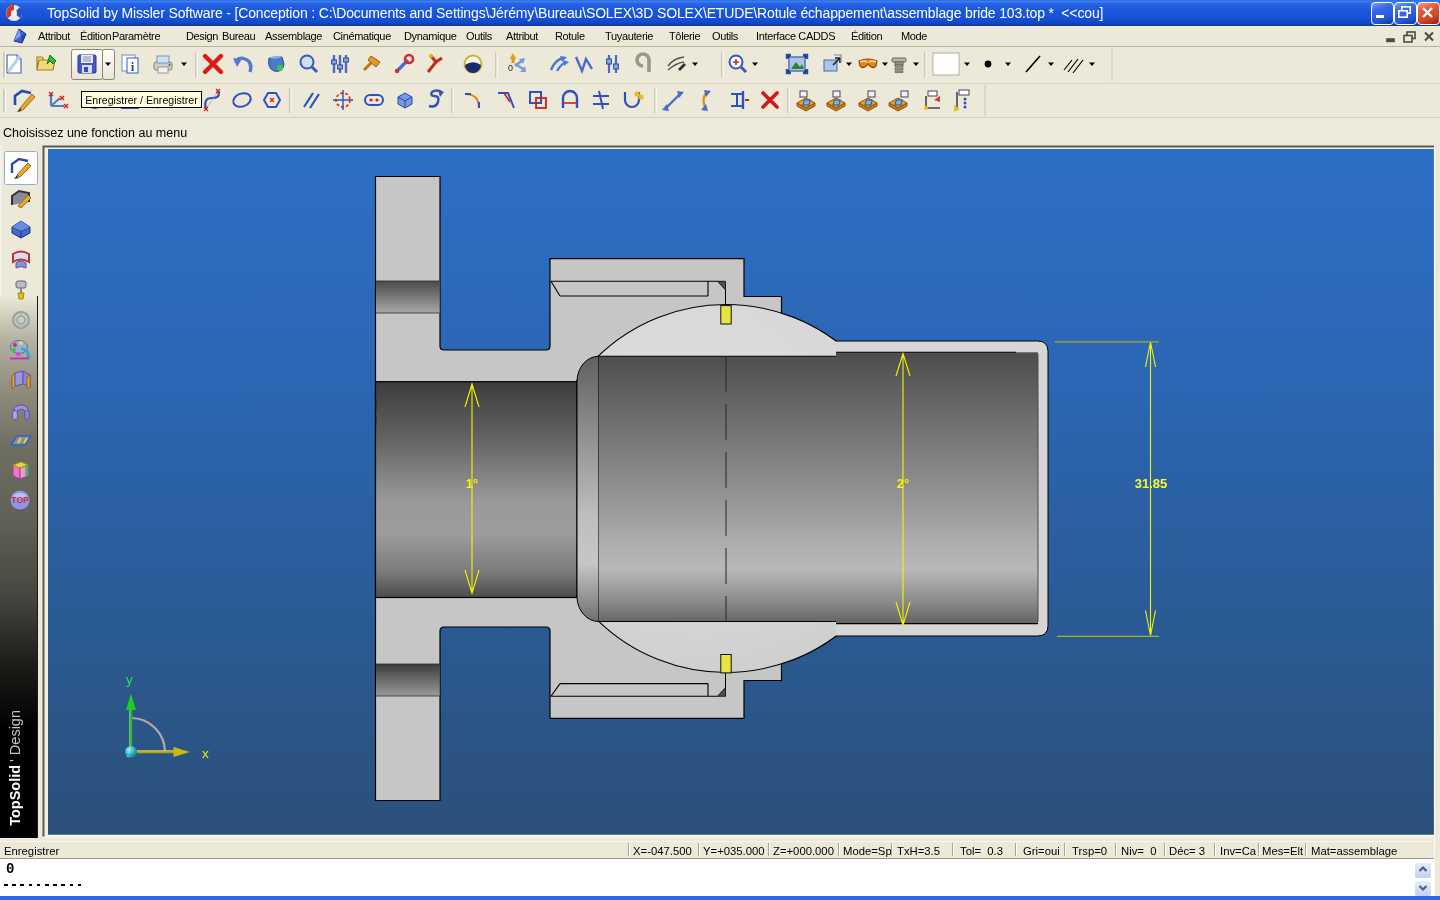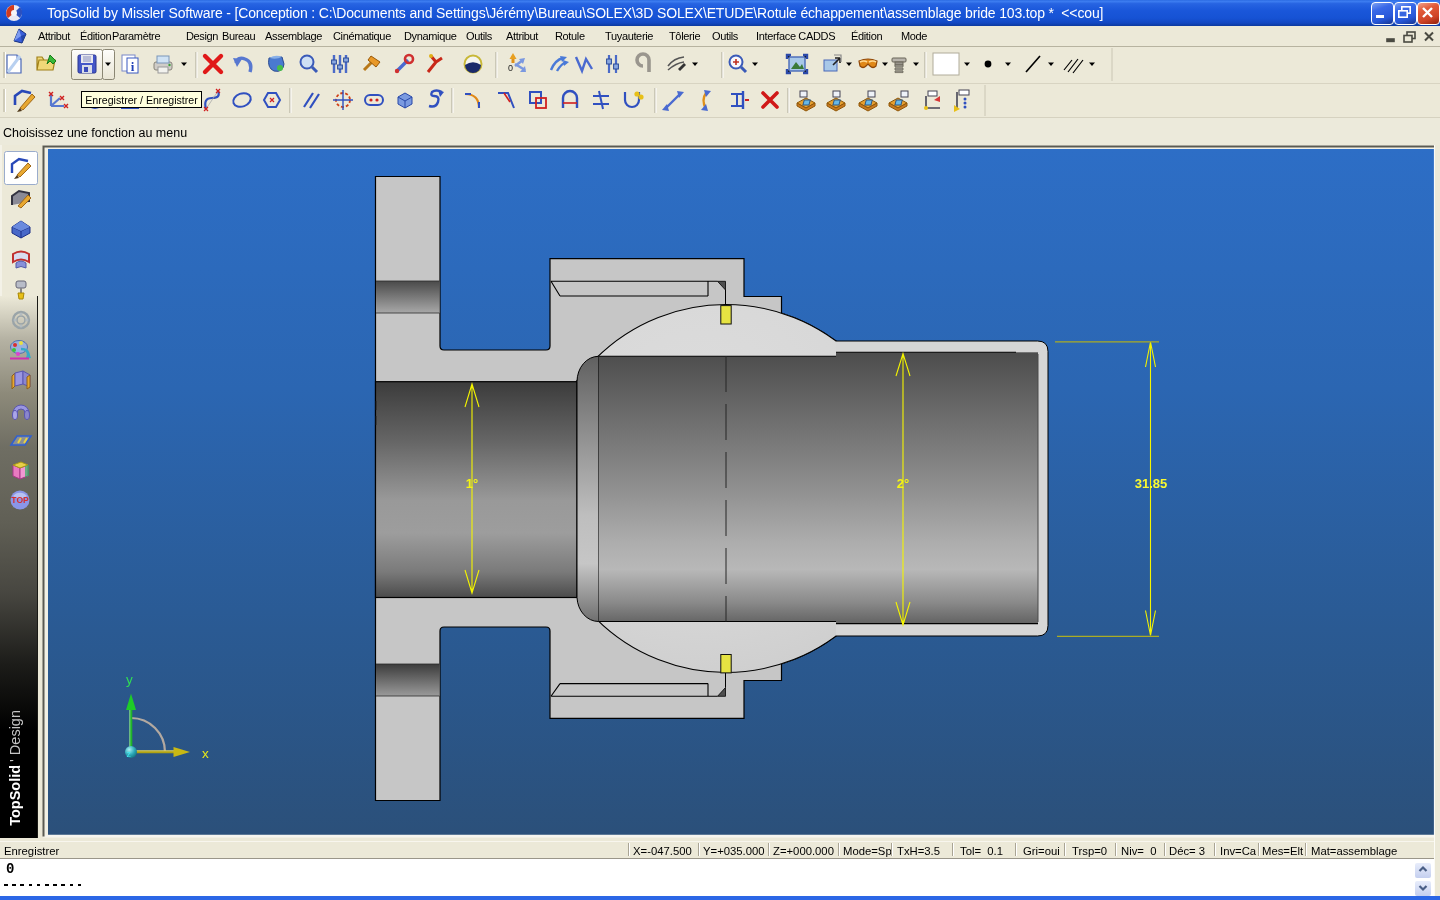--- a/index.html
+++ b/index.html
@@ -585,21 +585,21 @@
     </g>
 </svg>
 <div class="abs" id="tooltip">Enregistrer / Enregistrer</div>
 <div class="abs" id="statusbar"></div>
 <div class="sf" style="left:4px">Enregistrer</div>
 <div class="sf" style="left:633px">X=-047.500</div>
 <div class="sf" style="left:703px">Y=+035.000</div>
 <div class="sf" style="left:773px">Z=+000.000</div>
 <div class="sf" style="left:843px">Mode=Sp</div>
 <div class="sf" style="left:897px">TxH=3.5</div>
-<div class="sf" style="left:960px">Tol=  0.1</div>
+<div class="sf" style="left:960px">Tol=  0.3</div>
 <div class="sf" style="left:1023px">Gri=oui</div>
 <div class="sf" style="left:1072px">Trsp=0</div>
 <div class="sf" style="left:1121px">Niv=  0</div>
 <div class="sf" style="left:1169px">Déc= 3</div>
 <div class="sf" style="left:1220px">Inv=Ca</div>
 <div class="sf" style="left:1262px">Mes=Elt</div>
 <div class="sf" style="left:1311px">Mat=assemblage</div>
 <div class="sep" style="left:628px"></div>
 <div class="sep" style="left:698px"></div>
 <div class="sep" style="left:768px"></div>

